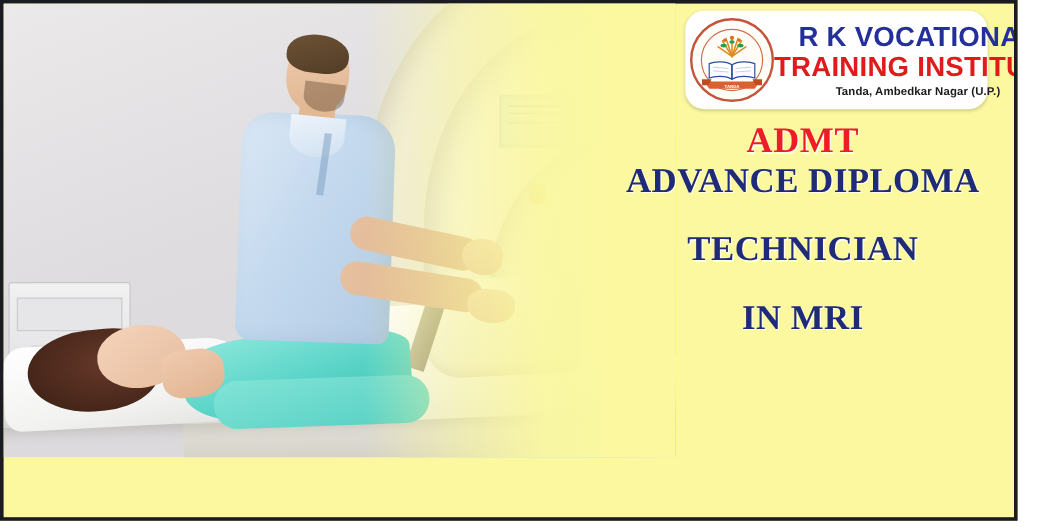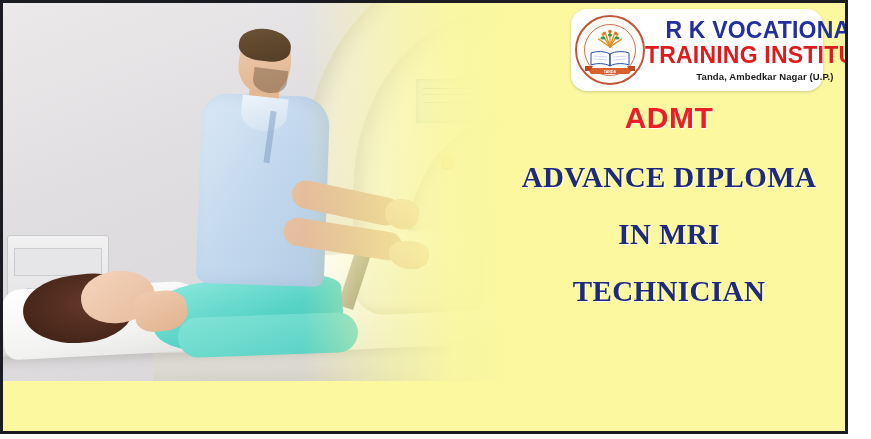--- a/index.html
+++ b/index.html
@@ -455,36 +455,36 @@
 
   
   #course-block {
     position: absolute;
     left: 490px;
     top: 98px;
     width: 352px;
     text-align: center;
   }
   #course-code {
-    font-family: Liberation Sans, sans-serif;
+    font-family: Liberation Serif, serif;
     font-weight: bold;
     font-size: 30px;
     color: #ee1c25;
     text-shadow: 1px 1px 0 rgba(255,255,255,.85);
     letter-spacing: .5px;
   }
   .course-line {
     font-family: "Liberation Serif", serif;
     font-weight: bold;
     font-size: 29px;
     color: #1f2a78;
     text-shadow: 1px 1px 0 rgba(255,255,255,.8);
     letter-spacing: .4px;
   }
-  #course-l1 { margin-top: 26px; }
+  #course-l1 { }
   #course-l2 { margin-top: 24px; }
   #course-l3 { margin-top: 24px; }
 
   
   #duration-banner {
     position: absolute;
     left: 0px;
     bottom: 2px;
     width: 842px;
     height: 54px;
@@ -595,19 +595,19 @@
       <div id="logo-words">
         <div id="logo-line1">R K VOCATIONAL</div>
         <div id="logo-line2">TRAINING INSTITUTE</div>
         <div id="logo-line3">Tanda, Ambedkar Nagar (U.P.)</div>
       </div>
     </div>
 
     <div id="course-block">
       <div id="course-code">ADMT</div>
       <div class="course-line" id="course-l1">ADVANCE DIPLOMA</div>
+      <div class="course-line" id="course-l3">TECHNICIAN</div>
       <div class="course-line" id="course-l2">IN MRI</div>
-      <div class="course-line" id="course-l3">TECHNICIAN</div>
     </div>
 
 
   </div>
 </div>
 
 </body></html>

